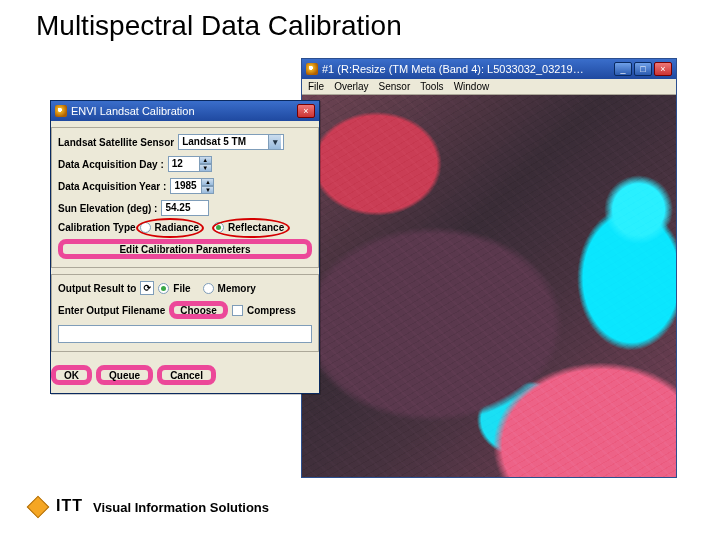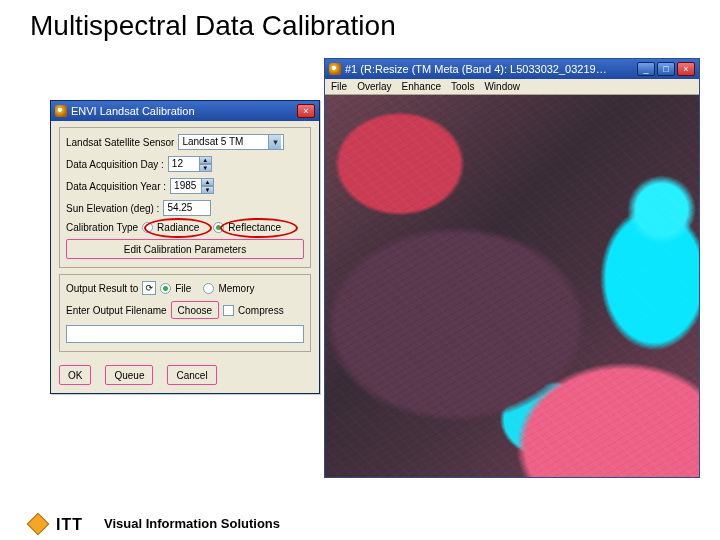--- a/index.html
+++ b/index.html
@@ -8,54 +8,54 @@
     width: 720px;
     height: 540px;
     background: #fff;
     font-family: Arial, Helvetica, sans-serif;
     position: relative;
     overflow: hidden;
   }
   .slide-title {
     position: absolute;
     top: 10px;
-    left: 30px;
+    left: 36px;
     font-size: 28px;
     color: #000;
   }
   .footer {
     position: absolute;
-    bottom: 6px;
+    bottom: 25px;
     left: 30px;
     display: flex;
-    align-items: flex-start;
+    align-items: flex-end;
     gap: 10px;
   }
   .footer .logo {
     width: 16px; height: 16px;
     background: #f5a623;
     transform: rotate(45deg);
     border: 1px solid #b07010;
   }
   .footer .itt {
     font-weight: bold;
     font-size: 16px;
     letter-spacing: 1px;
   }
   .footer .tag {
     font-size: 13px;
     font-weight: bold;
-    margin-left: 11px;
+    margin-left: 0;
   }
 
   
   .viewer {
     position: absolute;
     top: 58px;
-    left: 324px;
+    left: 301px;
     width: 376px;
     height: 420px;
     border: 1px solid #2b4f8f;
     background: #fff;
     font-size: 10px;
   }
   .titlebar {
     height: 20px;
     background: linear-gradient(#3a6ecb, #1f49a0);
     color: #fff;
@@ -128,21 +128,21 @@
     top: 100px;
     left: 50px;
     width: 270px;
     background: #ece9d8;
     border: 1px solid #0a2a60;
     font-size: 10px;
     color: #000;
     box-shadow: 1px 1px 0 rgba(0,0,0,0.2);
   }
   .dialog .titlebar { background: linear-gradient(#3a6ecb,#1f49a0); justify-content: flex-end; }
-  .dialog-body { padding: 6px 8px 8px; }
+  .dialog-body { padding: 6px 0 8px; font-weight: bold; }
   .group {
     border: 1px solid #aca899;
     background: #ece9d8;
     padding: 6px 6px 8px;
     margin-bottom: 6px;
   }
   .row {
     display: flex;
     align-items: center;
     gap: 4px;
@@ -194,57 +194,57 @@
     background:#39a847; border-radius:50%;
   }
   .ellipse {
     position: absolute;
     border: 2px solid #d40000;
     border-radius: 50%;
     pointer-events: none;
   }
   .btn {
     background: #ece9d8;
-    border: 1px solid #ec4899;
-    border-radius: 2px;
+    border: 5px solid #ec4899;
+    border-radius: 8px;
     height: 20px;
     padding: 0 8px;
     font-size: 10px;
     display: inline-flex;
     align-items: center;
   }
   .btn.wide { width: 100%; justify-content: center; }
   .toggle {
     width: 14px; height: 14px;
     border: 1px solid #7f9db9;
     background: #fff;
     display:inline-flex; align-items:center; justify-content:center;
     font-size: 9px;
   }
-  .btnrow { display:flex; gap:14px;margin-top:13px; }
+  .btnrow { display:flex; gap:4px;margin-top:13px; }
 </style>
 </head>
 <body>
 
 <div class="slide-title">Multispectral Data Calibration</div>
 
 <div class="viewer">
   <div class="titlebar">
     <span class="app-icon"></span>
     <span class="title-text">#1 (R:Resize (TM Meta (Band 4): L5033032_03219…</span>
     <span class="winbtns">
       <span class="winbtn">_</span>
       <span class="winbtn">□</span>
       <span class="winbtn close">×</span>
     </span>
   </div>
   <div class="menubar">
     <span>File</span>
     <span>Overlay</span>
-    <span>Enhance</span>
+    <span>Sensor</span>
     <span>Tools</span>
     <span>Window</span>
   </div>
   <div class="sat-image"></div>
 </div>
 
 <div class="dialog">
   <div class="titlebar">
     <span class="app-icon"></span>
     <span class="title-text">ENVI Landsat Calibration</span>

